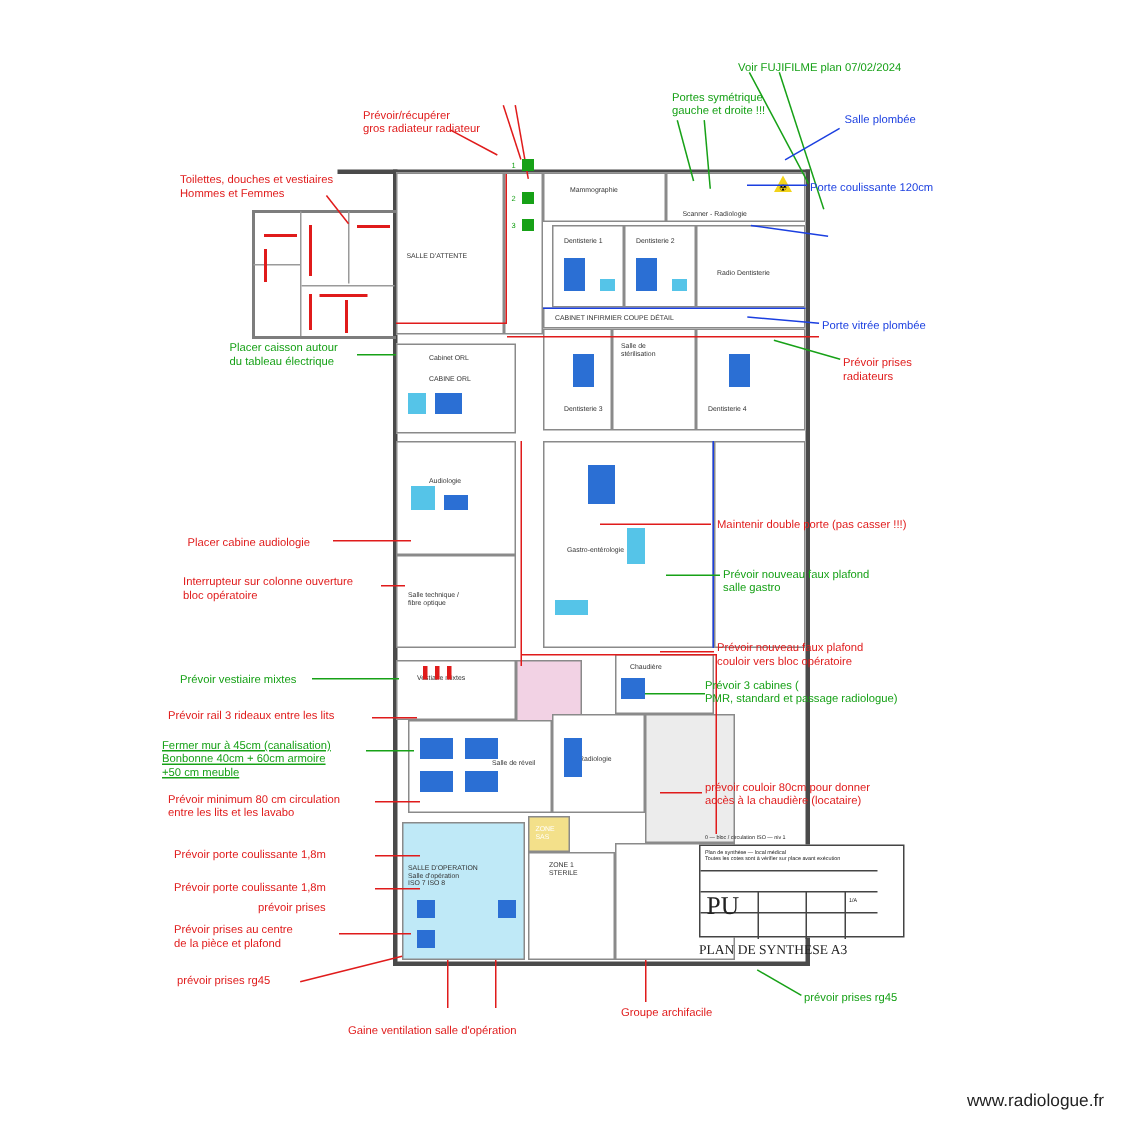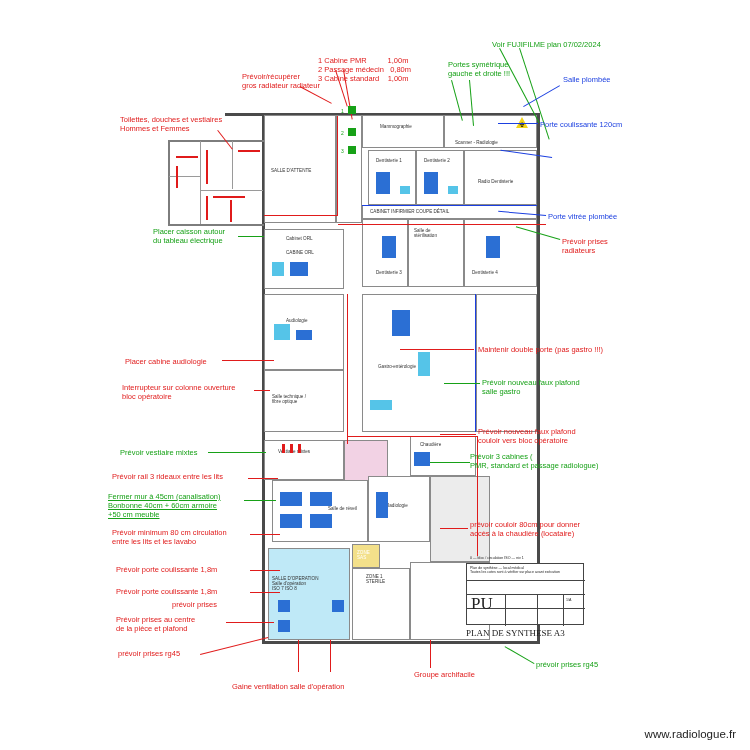--- a/index.html
+++ b/index.html
@@ -181,21 +181,21 @@
   <div class="ln red" style="left:264px;top:215px;width:74px;"></div>
   <div class="ln red" style="left:338px;top:116px;width:100px;transform:rotate(90deg);"></div>
   <div class="ln red" style="left:338px;top:224px;width:208px;"></div>
   <div class="ln red" style="left:348px;top:294px;width:150px;transform:rotate(90deg);"></div>
   <div class="ln red" style="left:348px;top:436px;width:130px;"></div>
   <div class="ln red" style="left:478px;top:436px;width:120px;transform:rotate(90deg);"></div>
 
   <div class="ln blue" style="left:362px;top:205px;width:175px;"></div>
   <div class="ln blue" style="left:476px;top:294px;width:138px;transform:rotate(90deg);"></div>
 
-  <div class="titleblock" style="left:466px;top:563px;width:118px;height:62px;">
+  <div class="titleblock" style="left:466px;top:563px;width:137px;height:62px;">
     <div class="tb-row" style="left:0;top:16px;width:118px;"></div>
     <div class="tb-row" style="left:0;top:30px;width:118px;"></div>
     <div class="tb-row" style="left:0;top:44px;width:118px;"></div>
     <div class="tb-col" style="left:38px;top:30px;height:32px;"></div>
     <div class="tb-col" style="left:70px;top:30px;height:32px;"></div>
     <div class="tb-col" style="left:96px;top:30px;height:32px;"></div>
     <div class="tbtxt" style="left:3px;top:2px;">Plan de synthèse — local médical
 Toutes les cotes sont à vérifier sur place avant exécution</div>
     <div class="bigpu" style="left:4px;top:30px;">PU</div>
     <div class="tbtxt" style="left:99px;top:34px;">1/A</div>
@@ -231,38 +231,35 @@
   <div class="ln red" style="left:250px;top:570px;width:30px;"></div>
   <div class="ln red" style="left:250px;top:592px;width:30px;"></div>
   <div class="ln red" style="left:226px;top:622px;width:48px;"></div>
   <div class="ln red" style="left:200px;top:654px;width:70px;transform:rotate(-14deg);"></div>
   <div class="ln red" style="left:298px;top:672px;width:32px;transform:rotate(-90deg);"></div>
   <div class="ln red" style="left:330px;top:672px;width:32px;transform:rotate(-90deg);"></div>
   <div class="ln red" style="left:430px;top:668px;width:28px;transform:rotate(-90deg);"></div>
   <div class="ln green" style="left:534px;top:664px;width:34px;transform:rotate(-150deg);"></div>
 
   <div class="ann green" style="left:492px;top:40px;">Voir FUJIFILME plan 07/02/2024</div>
-  <div class="ann red" style="left:318px;top:56px;">1 Cabine PMR          1,00m
-2 Passage médecin   0,80m
-3 Cabine standard    1,00m</div>
   <div class="ann green" style="left:448px;top:60px;">Portes symétrique
 gauche et droite !!!</div>
   <div class="ann blue" style="left:563px;top:75px;">Salle plombée</div>
   <div class="ann red" style="left:242px;top:72px;">Prévoir/récupérer
 gros radiateur radiateur</div>
   <div class="ann red" style="left:120px;top:115px;">Toilettes, douches et vestiaires
 Hommes et Femmes</div>
   <div class="ann blue" style="left:540px;top:120px;">Porte coulissante 120cm</div>
   <div class="ann blue" style="left:548px;top:212px;">Porte vitrée plombée</div>
   <div class="ann red" style="left:562px;top:237px;">Prévoir prises
 radiateurs</div>
   <div class="ann green" style="left:153px;top:227px;">Placer caisson autour
 du tableau électrique</div>
   <div class="ann red" style="left:125px;top:357px;">Placer cabine audiologie</div>
-  <div class="ann red" style="left:478px;top:345px;">Maintenir double porte (pas gastro !!!)</div>
+  <div class="ann red" style="left:478px;top:345px;">Maintenir double porte (pas casser !!!)</div>
   <div class="ann red" style="left:122px;top:383px;">Interrupteur sur colonne ouverture
 bloc opératoire</div>
   <div class="ann green" style="left:482px;top:378px;">Prévoir nouveau faux plafond
 salle gastro</div>
   <div class="ann red" style="left:478px;top:427px;">Prévoir nouveau faux plafond
 couloir vers bloc opératoire</div>
   <div class="ann green" style="left:120px;top:448px;">Prévoir vestiaire mixtes</div>
   <div class="ann green" style="left:470px;top:452px;">Prévoir 3 cabines (
 PMR, standard et passage radiologue)</div>
   <div class="ann red" style="left:112px;top:472px;">Prévoir rail 3 rideaux entre les lits</div>

